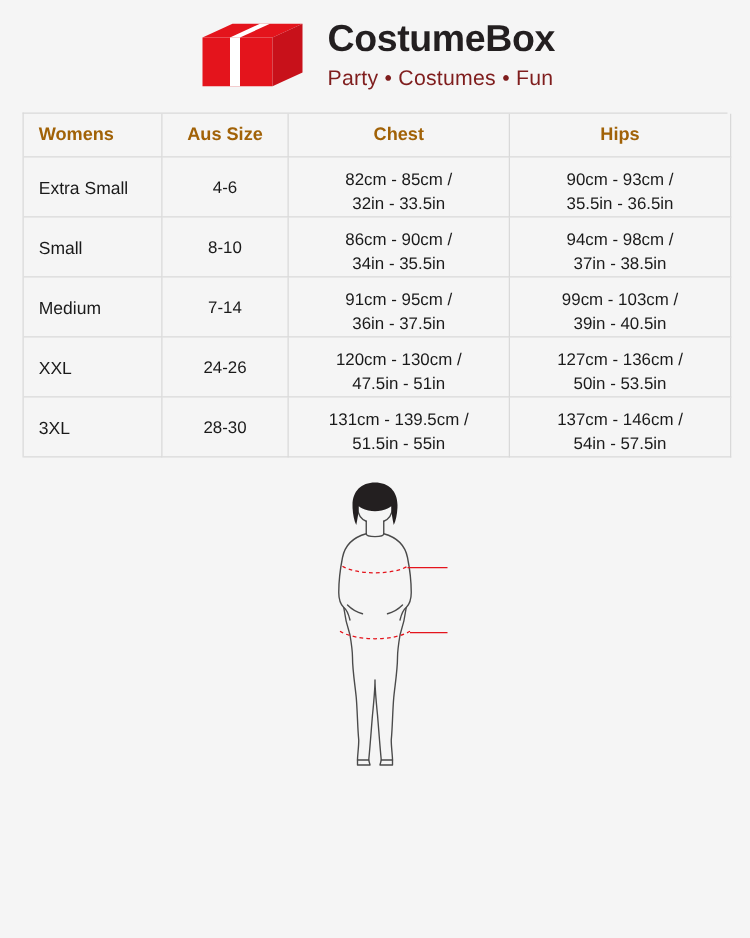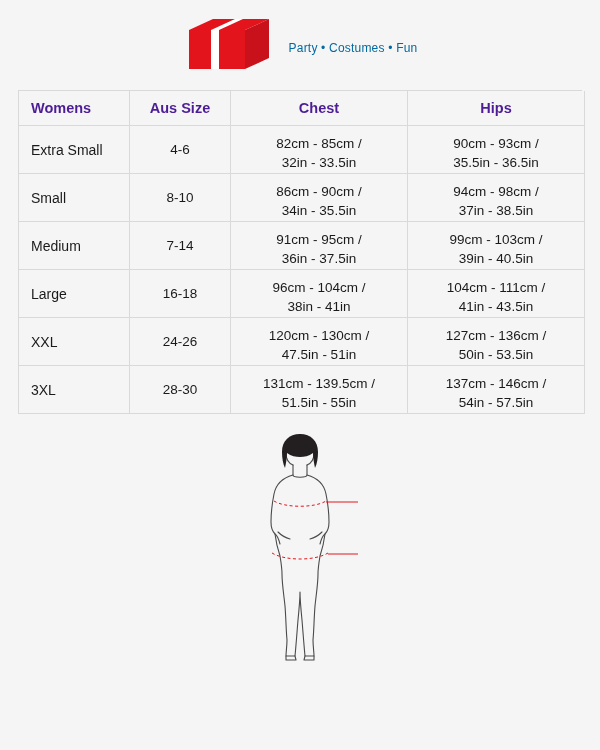--- a/index.html
+++ b/index.html
@@ -45,22 +45,22 @@
     line-height: 1;
   }
   .brand {
     font-size: 30px;
     font-weight: bold;
     letter-spacing: -0.3px;
     color: #231f20;
   }
   .tagline {
     margin-top: 7px;
-    font-size: 12px;
-    color: #0369a1;
+    font-size: 17px;
+    color: #7f1d1d;
     letter-spacing: 0.2px;
   }
 
   
   .table-wrap {
     margin: 4px 18px 0 18px;
     border-top: 1px solid #d9d9d9;
     border-left: 1px solid #d9d9d9;
   }
   table.sizechart {
@@ -78,21 +78,21 @@
   th.col-aus    { width: 100px; }
   th.col-chest  { width: 176px; }
   th.col-hips   { width: 176px; }
 
   .hdr-cell {
     height: 34px;
     display: flex;
     align-items: center;
     font-size: 14.5px;
     font-weight: bold;
-    color: #4c1d95;
+    color: #a16207;
   }
   .hdr-left { padding-left: 12px; justify-content: flex-start; }
   .hdr-center { justify-content: center; }
 
   .cell {
     height: 47px;
     display: flex;
     align-items: center;
     font-size: 13.5px;
     color: #1a1a1a;
@@ -143,20 +143,21 @@
         <path d="M62 14 L86 3 L86 42 L62 53 Z" fill="#c8111a"></path>
 
         <path d="M28 14 L36 14 L36 53 L28 53 Z" fill="#ffffff"></path>
 
         <path d="M52 3 L60 3 L36 14 L28 14 Z" fill="#ffffff"></path>
 
         <path d="M62 14 L86 3 L86 9 L62 20 Z" fill="#ffffff" opacity="0"></path>
       </svg>
     </div>
     <div class="logo-text">
+      <div class="brand">CostumeBox</div>
       <div class="tagline">Party • Costumes • Fun</div>
     </div>
   </div>
 
   <div class="table-wrap">
     <table class="sizechart">
       <thead>
         <tr>
           <th class="col-womens">
             <div class="hdr-cell hdr-left">Womens</div>
@@ -230,40 +231,20 @@
             </div>
           </td>
           <td>
             <div class="cell meas">
               <span class="meas-line">99cm - 103cm /</span>
               <span class="meas-line">39in - 40.5in</span>
             </div>
           </td>
         </tr>
 
-        <tr>
-          <td>
-            <div class="cell name">Large</div>
-          </td>
-          <td>
-            <div class="cell center">16-18</div>
-          </td>
-          <td>
-            <div class="cell meas">
-              <span class="meas-line">96cm - 104cm /</span>
-              <span class="meas-line">38in - 41in</span>
-            </div>
-          </td>
-          <td>
-            <div class="cell meas">
-              <span class="meas-line">104cm - 111cm /</span>
-              <span class="meas-line">41in - 43.5in</span>
-            </div>
-          </td>
-        </tr>
 
 
         <tr>
           <td>
             <div class="cell name">XXL</div>
           </td>
           <td>
             <div class="cell center">24-26</div>
           </td>
           <td>

